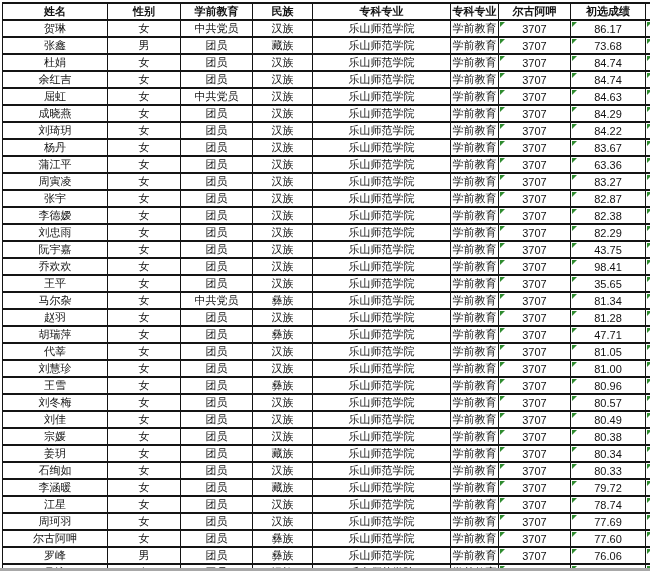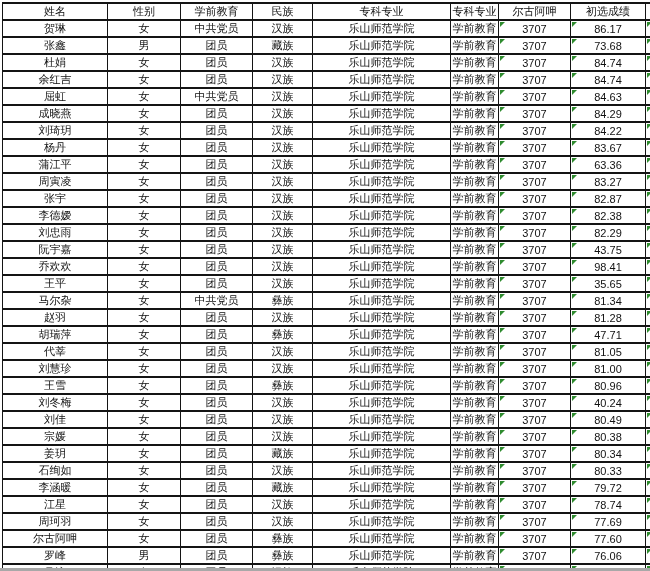--- a/index.html
+++ b/index.html
@@ -30,21 +30,21 @@
     text-align:center;
     vertical-align:middle;
     font-size:11px;
     color:#111111;
     white-space:nowrap;
     overflow:hidden;
     position:relative;
     background:#ffffff;
   }
   thead tr{height:17px;}
-  th{font-weight:400;}
+  th{font-weight:700;}
   td{font-weight:400;}
   td.sliver-cell, th.sliver-cell{border-right:none;}
   .tri{
     position:absolute;left:1px;top:1px;
     width:0;height:0;
     border-top:5px solid var(--indicator,#2e8b2e);
     border-right:5px solid transparent;
     pointer-events:none;
   }
   .bottom-edge{
@@ -371,21 +371,21 @@
             </td>
           </tr>
           <tr>
             <td><span>刘冬梅</span></td>
             <td><span>女</span></td>
             <td><span>团员</span></td>
             <td><span>汉族</span></td>
             <td><span>乐山师范学院</span></td>
             <td><span>学前教育</span></td>
             <td><span class="tri"></span><span>3707</span></td>
-            <td><span class="tri"></span><span>40.24</span></td>
+            <td><span class="tri"></span><span>80.57</span></td>
             <td class="sliver-cell">
               <span class="tri"></span>
             </td>
           </tr>
           <tr>
             <td><span>刘佳</span></td>
             <td><span>女</span></td>
             <td><span>团员</span></td>
             <td><span>汉族</span></td>
             <td><span>乐山师范学院</span></td>

